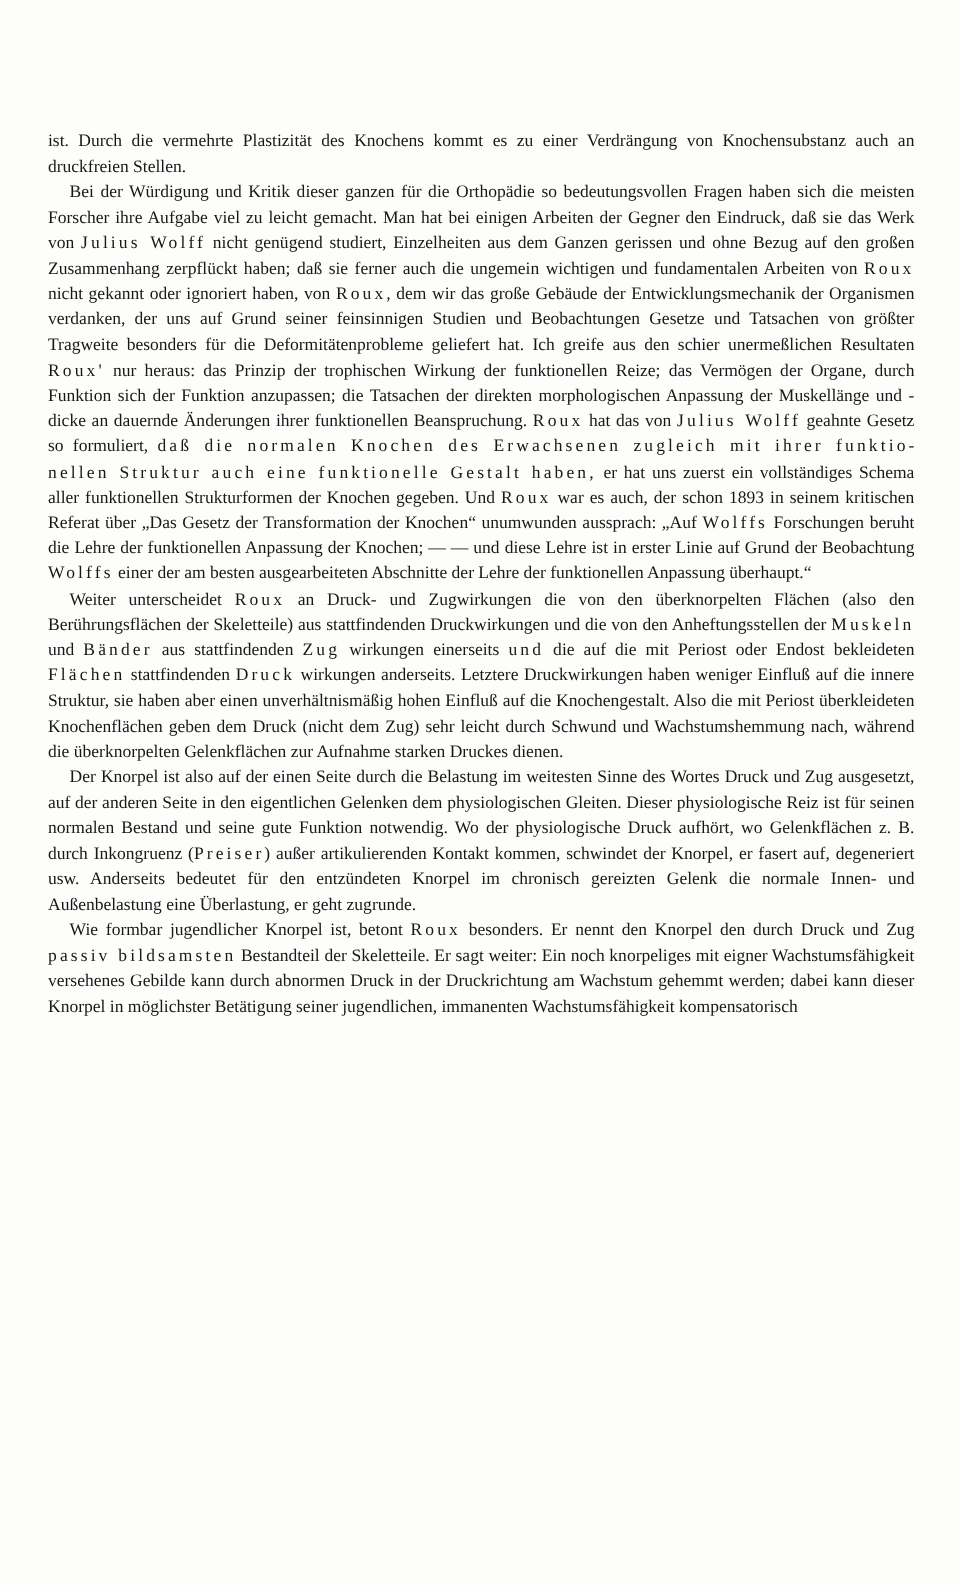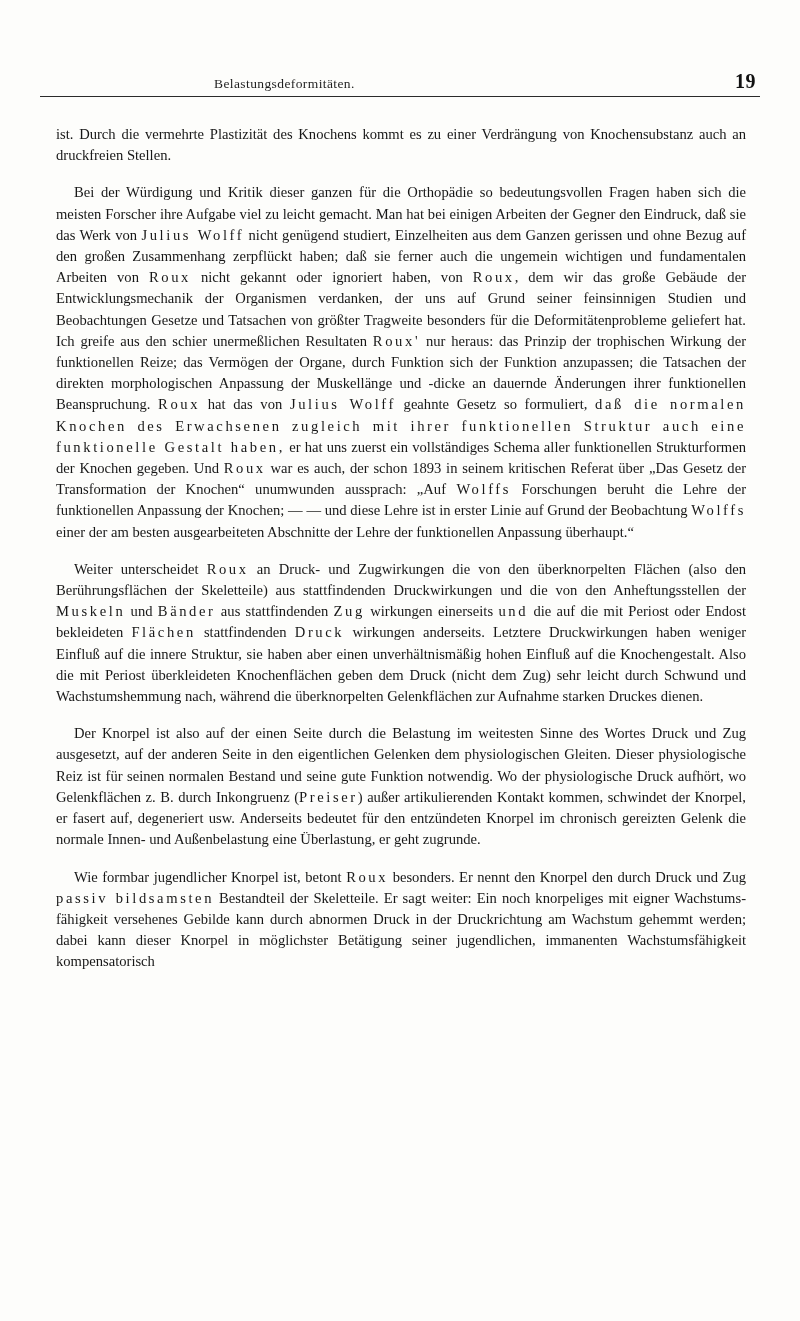--- a/index.html
+++ b/index.html
@@ -57,42 +57,35 @@
     top: 108px;
     width: 722px;
     font-size: 14.6px;
     line-height: 21.2px;
     text-align: justify;
     text-justify: inter-word;
     color: #171717;
     hyphens: manual;
   }
   .body-text p {
-    margin: 16px;
+    margin: 0;
     text-indent: 0;
   }
   .body-text p.indent {
     text-indent: 18px;
   }
   .sp {
     letter-spacing: 2.6px;
   }
 </style>
 </head>
 <body>
 
 <div class="page">
 
-  <div class="header">
-    <div class="header-row">
-      <div class="running-title">Belastungsdeformitäten.</div>
-      <div class="folio">19</div>
-    </div>
-    <div class="rule"></div>
-  </div>
 
   <div class="body-text" id="body-text">
       <p><span>ist. Durch die vermehrte Plastizität des Knochens kommt es zu einer Ver­drängung von Knochensubstanz auch an druckfreien Stellen.</span></p>
       <p class="indent"><span>Bei der Würdigung und Kritik dieser ganzen für die Orthopädie so bedeutungs­vollen Fragen haben sich die meisten Forscher ihre Aufgabe viel zu leicht ge­macht. Man hat bei einigen Arbeiten der Gegner den Eindruck, daß sie das Werk von </span><span class="sp">Julius Wolff</span><span> nicht genügend studiert, Einzelheiten aus dem Ganzen gerissen und ohne Bezug auf den großen Zusammenhang zerpflückt haben; daß sie ferner auch die ungemein wichtigen und fundamentalen Arbeiten von </span><span class="sp">Roux</span><span> nicht gekannt oder ignoriert haben, von </span><span class="sp">Roux</span><span>, dem wir das große Gebäude der Entwicklungsmechanik der Organismen verdanken, der uns auf Grund seiner feinsinnigen Studien und Beobachtungen Gesetze und Tatsachen von größter Tragweite besonders für die Deformitätenprobleme ge­liefert hat. Ich greife aus den schier unermeßlichen Resultaten </span><span class="sp">Roux'</span><span> nur heraus: das Prinzip der trophischen Wirkung der funktionellen Reize; das Ver­mögen der Organe, durch Funktion sich der Funktion anzupassen; die Tat­sachen der direkten morphologischen Anpassung der Muskellänge und -dicke an dauernde Änderungen ihrer funktionellen Beanspruchung. </span><span class="sp">Roux</span><span> hat das von </span><span class="sp">Julius Wolff</span><span> geahnte Gesetz so formuliert, </span><span class="sp">daß die normalen Knochen des Erwachsenen zugleich mit ihrer funktio­nellen Struktur auch eine funktionelle Gestalt haben,</span><span> er hat uns zuerst ein vollständiges Schema aller funktionellen Strukturformen der Knochen gegeben. Und </span><span class="sp">Roux</span><span> war es auch, der schon 1893 in seinem kri­tischen Referat über „Das Gesetz der Transformation der Knochen“ unumwunden aussprach: „Auf </span><span class="sp">Wolffs</span><span> Forschungen beruht die Lehre der funktionellen An­passung der Knochen; — — und diese Lehre ist in erster Linie auf Grund der Beobachtung </span><span class="sp">Wolffs</span><span> einer der am besten ausgearbeiteten Abschnitte der Lehre der funktionellen Anpassung überhaupt.“</span></p>
       <p class="indent"><span>Weiter unterscheidet </span><span class="sp">Roux</span><span> an Druck- und Zugwirkungen die von den überknorpelten Flächen (also den Berührungsflächen der Skeletteile) aus statt­findenden Druckwirkungen und die von den Anheftungsstellen der </span><span class="sp">Muskeln</span><span> und </span><span class="sp">Bänder</span><span> aus stattfindenden </span><span class="sp">Zug</span><span> wirkungen einerseits </span><span class="sp">und</span><span> die auf die mit Periost oder Endost bekleideten </span><span class="sp">Flächen</span><span> stattfindenden </span><span class="sp">Druck</span><span> wirkungen anderseits. Letztere Druckwirkungen haben weniger Einfluß auf die innere Struktur, sie haben aber einen unverhältnismäßig hohen Einfluß auf die Knochen­gestalt. Also die mit Periost überkleideten Knochenflächen geben dem Druck (nicht dem Zug) sehr leicht durch Schwund und Wachstumshemmung nach, während die überknorpelten Gelenkflächen zur Aufnahme starken Druckes dienen.</span></p>
       <p class="indent"><span>Der Knorpel ist also auf der einen Seite durch die Belastung im weitesten Sinne des Wortes Druck und Zug ausgesetzt, auf der anderen Seite in den eigent­lichen Gelenken dem physiologischen Gleiten. Dieser physiologische Reiz ist für seinen normalen Bestand und seine gute Funktion notwendig. Wo der physio­logische Druck aufhört, wo Gelenkflächen z. B. durch Inkongruenz (</span><span class="sp">Preiser</span><span>) außer artikulierenden Kontakt kommen, schwindet der Knorpel, er fasert auf, degeneriert usw. Anderseits bedeutet für den entzündeten Knorpel im chronisch gereizten Gelenk die normale Innen- und Außenbelastung eine Überlastung, er geht zugrunde.</span></p>
       <p class="indent"><span>Wie formbar jugendlicher Knorpel ist, betont </span><span class="sp">Roux</span><span> besonders. Er nennt den Knorpel den durch Druck und Zug </span><span class="sp">passiv bildsamsten</span><span> Bestandteil der Skeletteile. Er sagt weiter: Ein noch knorpeliges mit eigner Wachstums­fähigkeit versehenes Gebilde kann durch abnormen Druck in der Druckrichtung am Wachstum gehemmt werden; dabei kann dieser Knorpel in möglichster Be­tätigung seiner jugendlichen, immanenten Wachstumsfähigkeit kompensatorisch</span></p>
     </div>
 
 </div>

